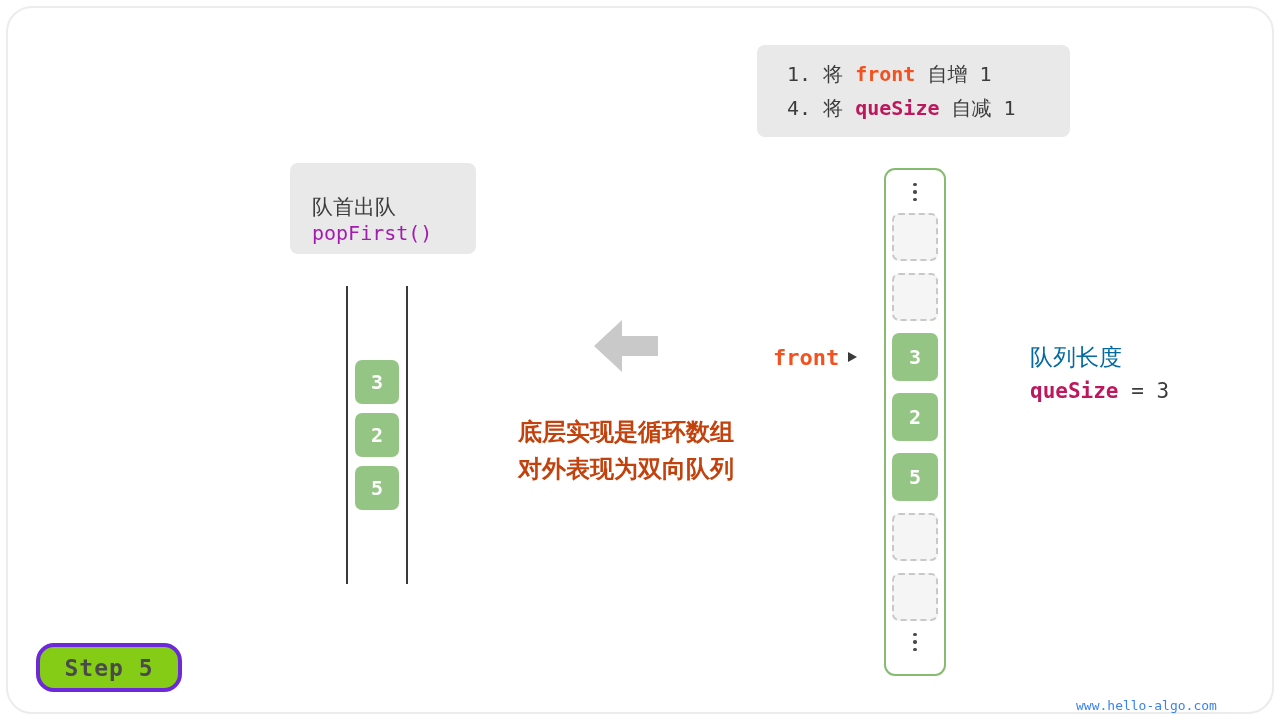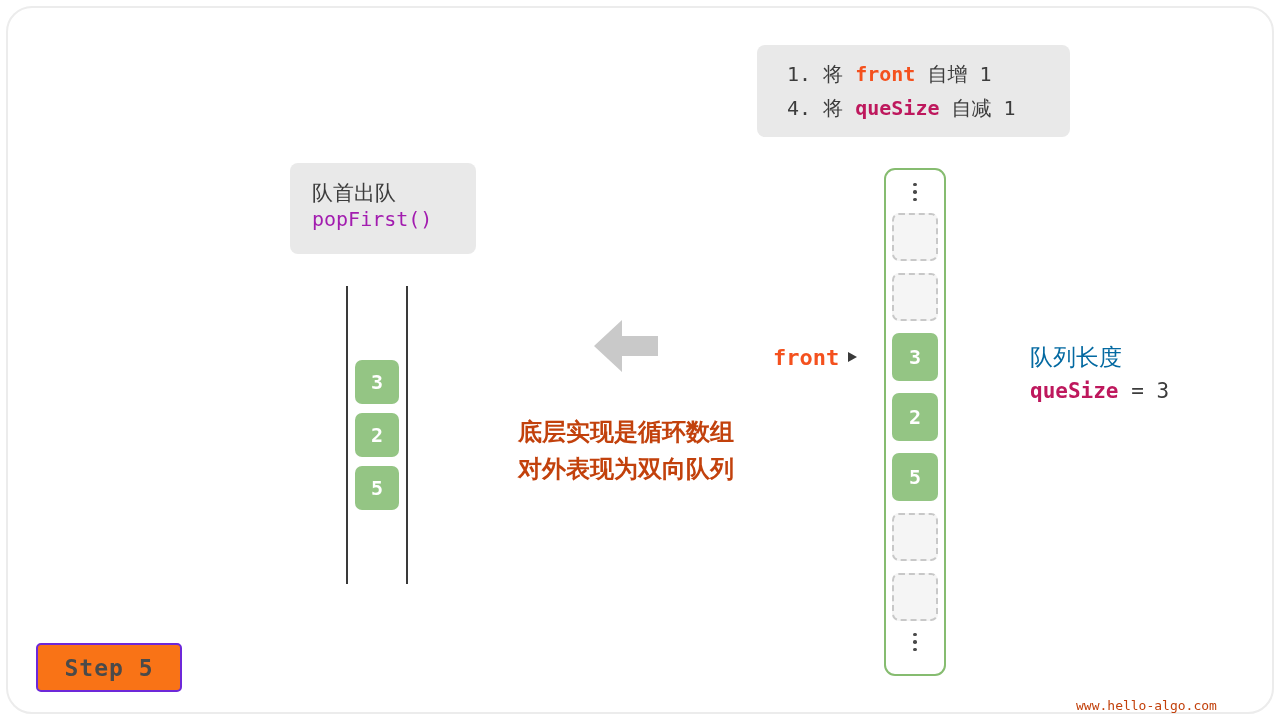--- a/index.html
+++ b/index.html
@@ -22,22 +22,22 @@
   .instr-line {
     font-family: "DejaVu Sans Mono", "DejaVu Sans", monospace;
     font-size: 20px; line-height: 28px; color: #3c3c3c; white-space: pre; margin-left: 8px;
   }
   .kw-orange { color: #f4511e; font-weight: bold; }
   .kw-blue   { color: #be185d; font-weight: bold; }
 
   
   .op-box {
     position: absolute; left: 290px; top: 163px; width: 186px; height: 91px;
-    background: #e9e9e9; border-radius: 8px; padding: 23px 22px;
-    display: flex; flex-direction: column; justify-content: flex-end;
+    background: #e9e9e9; border-radius: 8px; padding: 30px 22px;
+    display: flex; flex-direction: column; justify-content: space-between;
   }
   .op-title { font-size: 21px; color: #3c3c3c; }
   .op-code  { font-family: "DejaVu Sans Mono", monospace; font-size: 20px; color: #a21caf; }
 
   
   .qwall { position: absolute; width: 2px; height: 298px; top: 286px; background: #3a3a3a; }
   .qwall.left  { left: 346px; }
   .qwall.right { left: 406px; }
   .qboxes { position: absolute; left: 355px; top: 360px; display: flex; flex-direction: column; gap: 9px; }
   .gbox {
@@ -87,30 +87,30 @@
   
   .qinfo-label { position: absolute; left: 1030px; top: 342px; font-size: 23px; color: #0369a1; }
   .qinfo-value {
     position: absolute; left: 1030px; top: 379px;
     font-family: "DejaVu Sans Mono", monospace; font-size: 21px; color: #3c3c3c; white-space: pre;
   }
 
   
   .step-box {
     position: absolute; left: 36px; top: 643px; width: 146px; height: 49px;
-    background: #f97316; border: 2px solid #6d28d9; border-radius: 5px;
+    background: #84cc16; border: 4px solid #6d28d9; border-radius: 18px;
     display: flex; align-items: center; justify-content: center;
     font-family: "DejaVu Sans Mono", monospace; font-weight: bold; font-size: 23px; color: #4a4a4a;
     letter-spacing: 1px;
   }
 
   
   .watermark {
     position: absolute; left: 1076px; top: 698px;
-    font-family: "DejaVu Sans Mono", monospace; font-size: 13px; color: #c2410c;
+    font-family: "DejaVu Sans Mono", monospace; font-size: 13px; color: #3b82f6;
   }
 </style>
 </head>
 <body>
 
 <div class="canvas">
 
   <div class="card"></div>
 
   <div class="instr-box">

